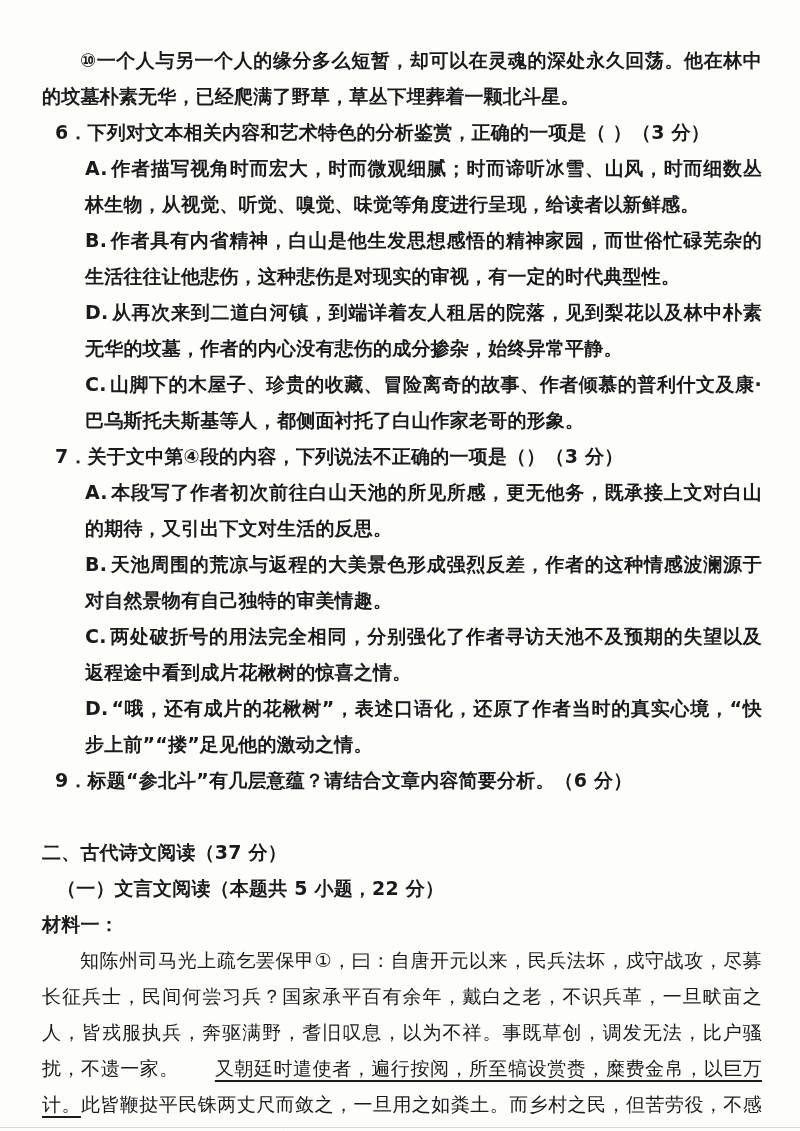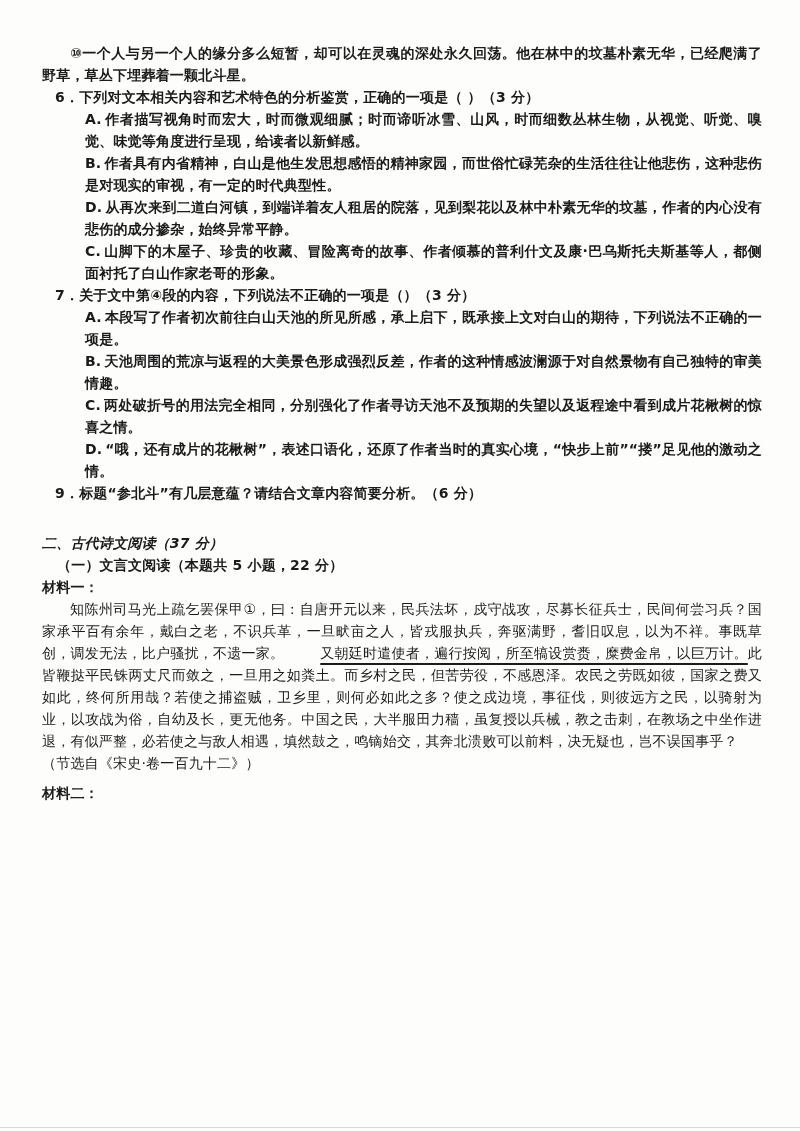--- a/index.html
+++ b/index.html
@@ -14,31 +14,31 @@
     margin: 0 auto;
     background: #fdfdfc;
     color: #1b1b1b;
     overflow: hidden;
   }
   .content {
     padding: 42px 38px 0 42px;
   }
   p {
     margin: 0;
-    font-size: 14px;
-    line-height: 22px;
+    font-size: 19px;
+    line-height: 36px;
     text-align: justify;
     letter-spacing: 0.2px;
   }
   .bold { font-weight: bold; }
   .indent { text-indent: 2em; }
   .stem { margin-left: 13px; }      
   .opt { margin-left: 43px; }       
   .opt-label { margin-right: 3px; font-weight: bold; }
-  .section-title { margin-top: 28px; font-weight: bold; font-style: italic; }
+  .section-title { margin-top: 36px; font-weight: bold; }
   .subsection { margin-left: 15px; font-weight: bold; }
   .passage { margin-top: 0; }
   .underlined {
     text-decoration: underline;
     text-underline-offset: 5px;
     text-decoration-thickness: 1.5px;
     margin-left: 36px;
   }
   .attribution {
     padding-right: 16px;
@@ -63,21 +63,21 @@
 
     <p class="bold stem">6．下列对文本相关内容和艺术特色的分析鉴赏，正确的一项是（ ）（3 分）</p>
 
     <p class="bold opt"><span class="opt-label">A.</span><span>作者描写视角时而宏大，时而微观细腻；时而谛听冰雪、山风，时而细数丛林生物，从视觉、听觉、嗅觉、味觉等角度进行呈现，给读者以新鲜感。</span></p>
     <p class="bold opt"><span class="opt-label">B.</span><span>作者具有内省精神，白山是他生发思想感悟的精神家园，而世俗忙碌芜杂的生活往往让他悲伤，这种悲伤是对现实的审视，有一定的时代典型性。</span></p>
     <p class="bold opt"><span class="opt-label">D.</span><span>从再次来到二道白河镇，到端详着友人租居的院落，见到梨花以及林中朴素无华的坟墓，作者的内心没有悲伤的成分掺杂，始终异常平静。</span></p>
     <p class="bold opt"><span class="opt-label">C.</span><span>山脚下的木屋子、珍贵的收藏、冒险离奇的故事、作者倾慕的普利什文及康·巴乌斯托夫斯基等人，都侧面衬托了白山作家老哥的形象。</span></p>
 
     <p class="bold stem">7．关于文中第④段的内容，下列说法不正确的一项是（）（3 分）</p>
 
-    <p class="bold opt"><span class="opt-label">A.</span><span>本段写了作者初次前往白山天池的所见所感，承上启下，既承接上文对白山的期待，下列说法不正确的一项是。</span></p>
+    <p class="bold opt"><span class="opt-label">A.</span><span>本段写了作者初次前往白山天池的所见所感，更无他务，既承接上文对白山的期待，又引出下文对生活的反思。</span></p>
     <p class="bold opt"><span class="opt-label">B.</span><span>天池周围的荒凉与返程的大美景色形成强烈反差，作者的这种情感波澜源于对自然景物有自己独特的审美情趣。</span></p>
     <p class="bold opt"><span class="opt-label">C.</span><span>两处破折号的用法完全相同，分别强化了作者寻访天池不及预期的失望以及返程途中看到成片花楸树的惊喜之情。</span></p>
     <p class="bold opt"><span class="opt-label">D.</span><span>“哦，还有成片的花楸树”，表述口语化，还原了作者当时的真实心境，“快步上前”“搂”足见他的激动之情。</span></p>
 
 
     <p class="bold stem">9．标题“参北斗”有几层意蕴？请结合文章内容简要分析。（6 分）</p>
 
     <p class="section-title">二、古代诗文阅读（37 分）</p>
 
     <p class="subsection">（一）文言文阅读（本题共 5 小题，22 分）</p>

